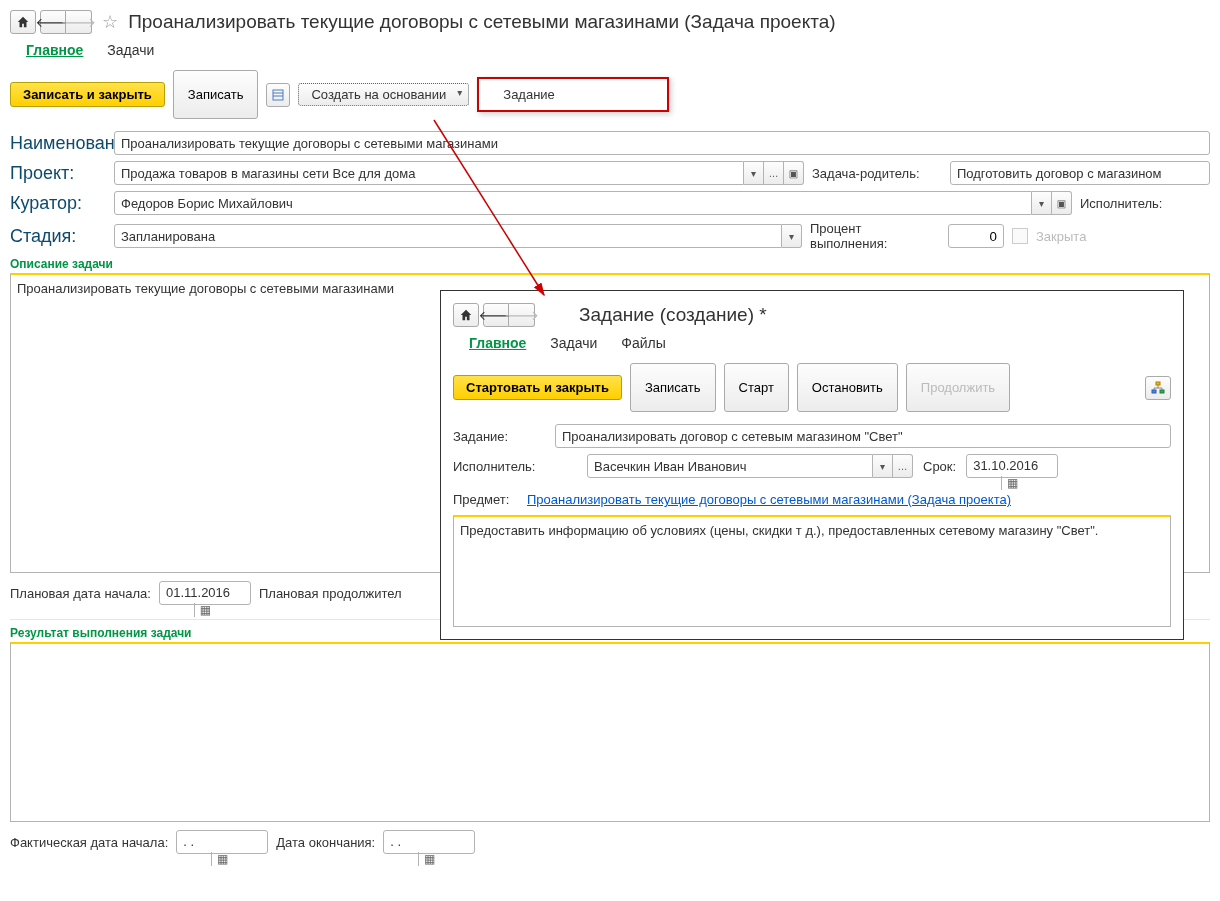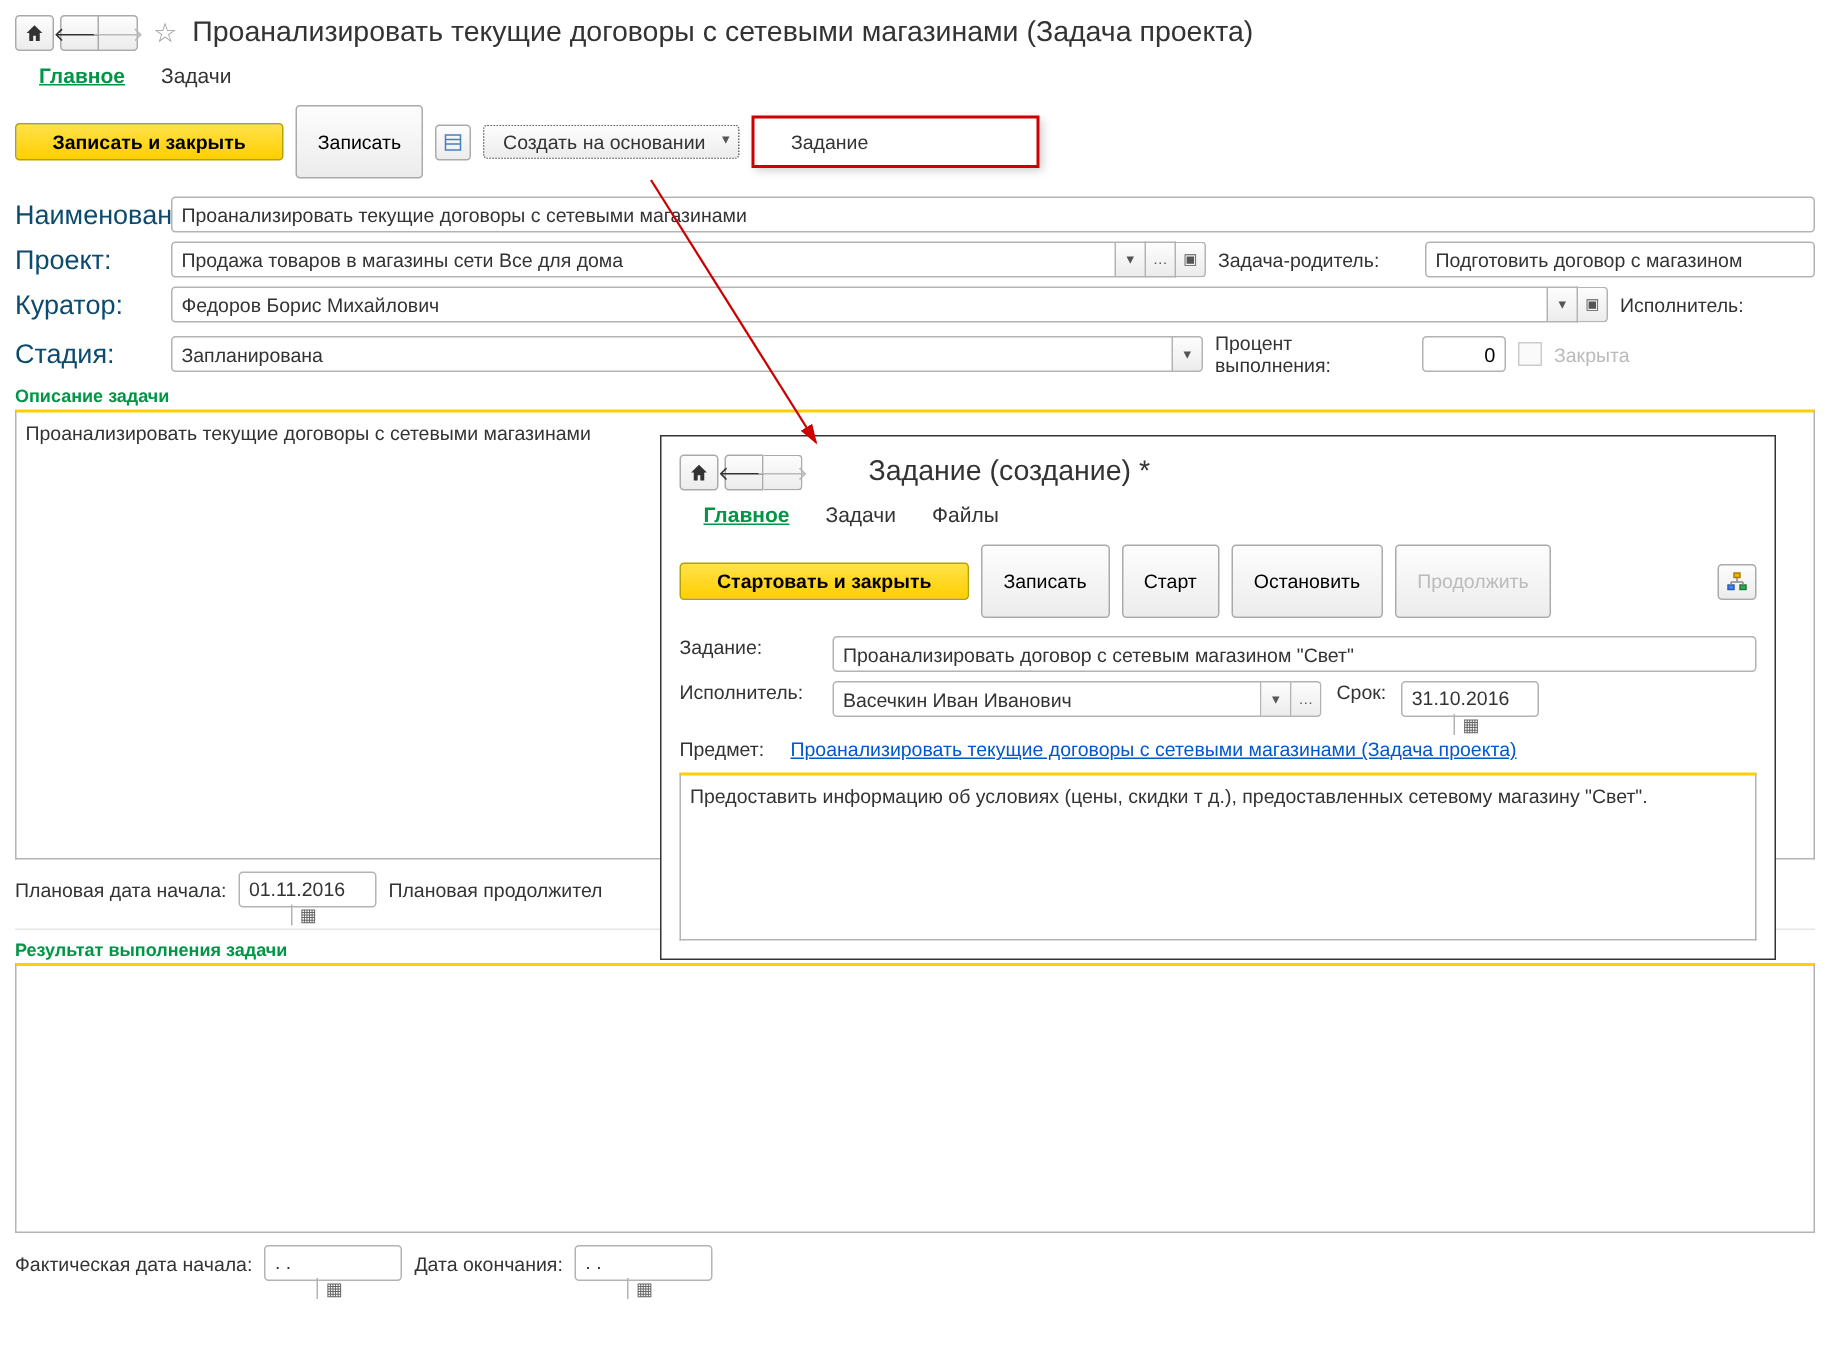--- a/index.html
+++ b/index.html
@@ -37,21 +37,21 @@
   .star-icon { color:#999; font-size:18px; margin: 0 6px; }
   .main-title { font-size: 19px; font-weight: 400; color:#333; }
   .tabs { display:flex; gap:24px; margin: 4px 0 12px 0; font-size:14px;padding-left:16px; }
   .tab { cursor:pointer; }
   .tab.active { color:#009646; text-decoration: underline; font-weight:bold; }
   .toolbar { display:flex; gap:8px; align-items:center; margin-bottom:12px; position:relative; }
   .btn-yellow {
     background: linear-gradient(#ffe24a,#ffcf00);
     border:1px solid #b5a100;
     border-radius:3px;
-    padding: 4px 24px;
+    padding: 4px 12px;
     font-weight:bold;
     font-size:13px;
     cursor:pointer;
   }
   .btn-plain {
     background: linear-gradient(#fdfdfd,#ececec);
     border:1px solid #aaa;
     border-radius:3px;
     padding:16px 14px;
     font-size:13px;
@@ -158,21 +158,21 @@
     position:absolute;
     left:440px; top:290px;
     width:744px;
     background:#fff;
     border:1px solid #333;
     padding:12px;
     z-index:5;
   }
   .overlay-window .tabs { margin:6px 0 12px 0; }
   .ow-toolbar { display:flex; gap:8px; align-items:center; margin-bottom:12px; }
-  .ow-row { display:flex; gap:10px; margin-bottom:6px; }
+  .ow-row { display:flex; align-items:center; gap:10px; margin-bottom:6px; }
   .ow-label { width:92px; font-size:13px; }
   .ow-link { color:#0058cc; text-decoration:underline; cursor:pointer; }
   .ow-desc {
     border:1px solid #b3b3b3;
     border-top:2px solid #ffcf00;
     background:#fff;
     padding:6px;
     font-size:13px;
     width:100%;
     min-height:112px;
@@ -339,21 +339,21 @@
         <line x1="3" y1="7" x2="11" y2="7" stroke="#888"></line>
       </svg>
     </div>
   </div>
   <div class="ow-row">
     <span class="ow-label">Задание:</span>
     <div class="input-field">Проанализировать договор с сетевым магазином "Свет"</div>
   </div>
   <div class="ow-row">
     <span class="ow-label">Исполнитель:</span>
-    <div class="input-combo" style="flex:none; width:326px;">
+    <div class="input-combo" style="flex:none; width:326px;margin-left:32px;">
       <div class="input-field">Васечкин Иван Иванович</div>
       <div class="combo-btn">▾</div>
       <div class="combo-btn">…</div>
     </div>
     <span>Срок:</span>
     <div class="date-input">
       <span class="di-text">31.10.2016</span>
       <span class="di-cal">▦</span>
     </div>
   </div>

